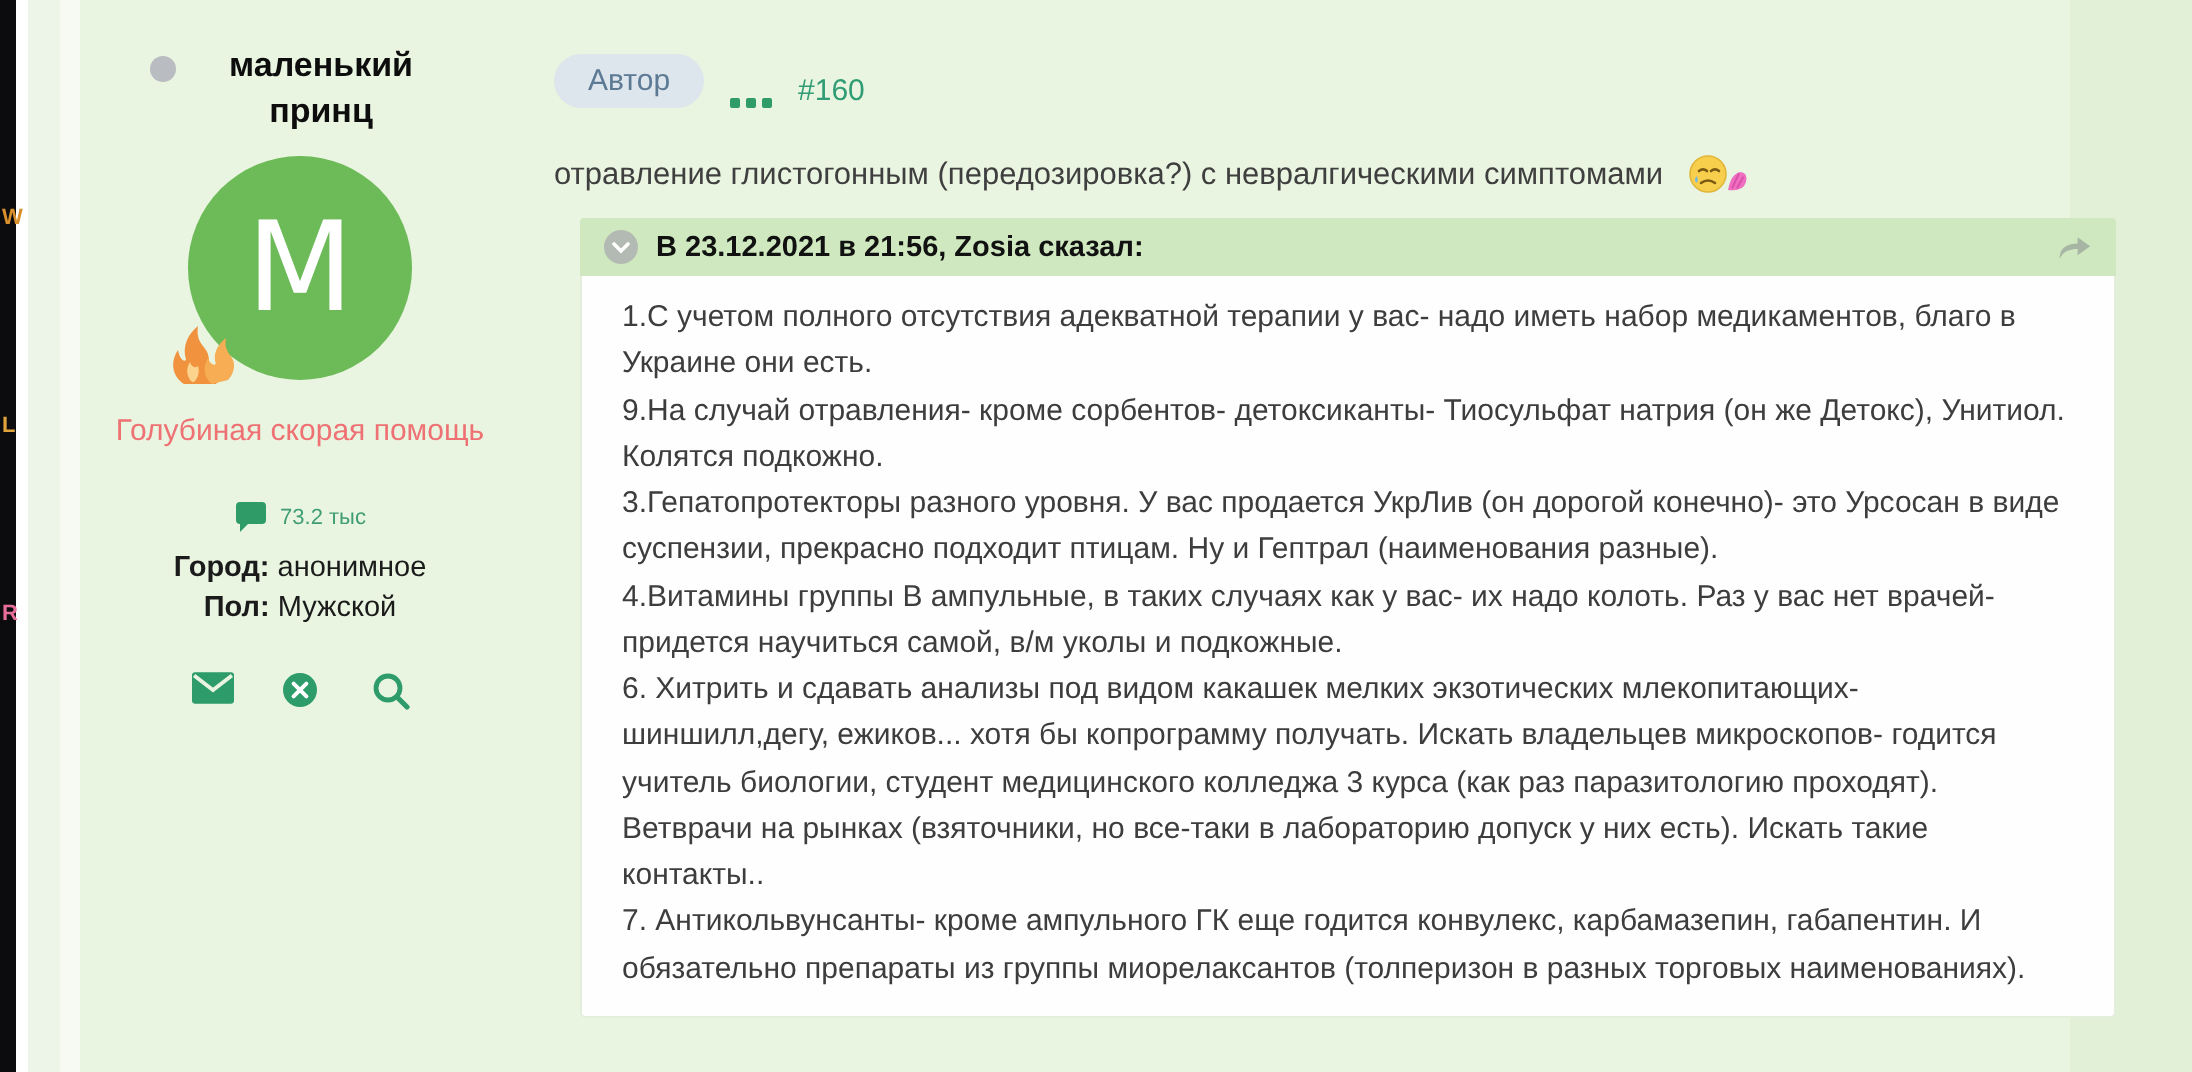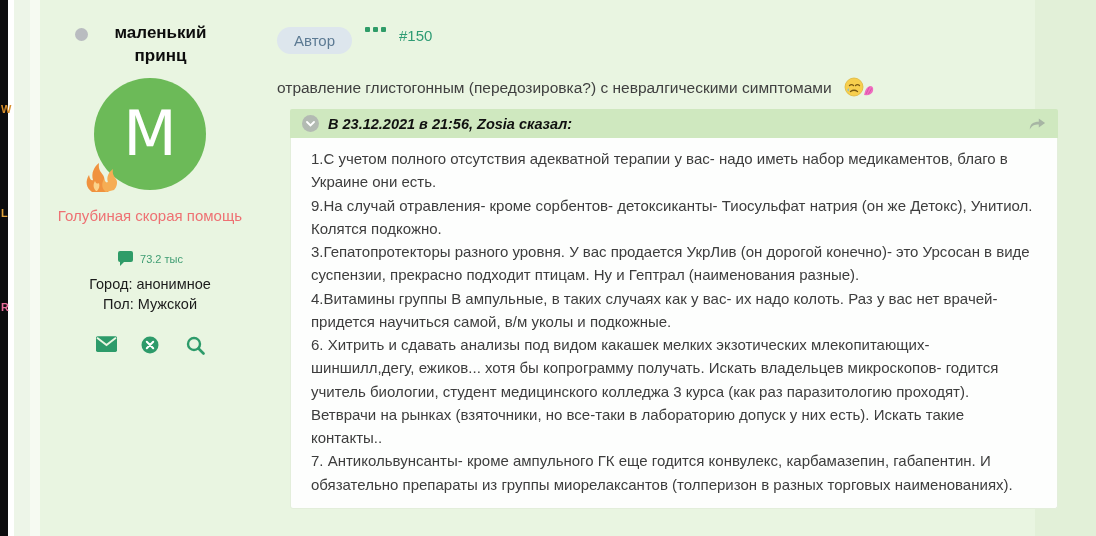--- a/index.html
+++ b/index.html
@@ -25,38 +25,38 @@
   .user-row { display:flex; justify-content:center; align-items:flex-start; gap:8px; }
   .status-dot { width:13px; height:13px; border-radius:50%; background:#b9bcc0; margin-top:6px; flex:0 0 auto; }
   .username { font-size:17px; font-weight:700; color:#0d0d0d; line-height:1.35; max-width:130px; }
   .avatar-wrap { position:relative; width:112px; height:112px; margin:10px auto 0; }
   .avatar { width:112px; height:112px; border-radius:50%; display:flex; align-items:center; justify-content:center; }
   .avatar-letter { color:#ffffff; font-size:62px; line-height:1; font-family:"DejaVu Sans",sans-serif; }
   .fire { position:absolute; left:-12px; bottom:-4px; width:42px; height:40px; }
   .member-title { margin-top:14px; font-size:15px; line-height:1.55; color:#ee7173; }
   .posts-row { margin-top:24px; font-size:11px; color:#3f9d73; display:flex; justify-content:center; align-items:center; gap:6px; }
   .field-row { font-size:14.5px; color:#1b1b1b; margin-top:4px; }
-  .field-label { font-weight:400; }
+  .field-label { font-weight:700; }
   .action-icons { margin-top:24px; display:flex; justify-content:center; align-items:center; gap:26px; }
   .action-icons .ic { width:19px; height:19px; display:inline-block; cursor:pointer; }
 
   
   .main-col { position:absolute; left:237px; top:0; width:795px; }
   .meta-row { display:flex; justify-content:space-between; align-items:center; margin-top:11px; }
   .published { font-size:14.5px; color:#3e9c78; }
-  .meta-right { display:flex; align-items:flex-start; gap:13px; }
+  .meta-right { display:flex; align-items:flex-end; gap:13px; }
   .author-badge { background:#dde6ed; color:#5c7a93; font-size:15px; padding:5px 17px; border-radius:16px; }
   .dots-icon { display:inline-flex; gap:3px; cursor:pointer; }
   .dots-icon i { width:5px; height:5px; background:#2f9c68; border-radius:1px; display:block; }
   .post-number { font-size:15px; color:#2f9c74; }
 
   .post-title { margin-top:23px; font-size:15.5px; color:#3f3f3f; display:flex; align-items:center; gap:12px; }
 
   .quote-box { margin:11px 0 0 13px; width:768px; }
-  .quote-header { background:#cfe8bf; height:29px; display:flex; align-items:center; padding:0 12px; gap:9px; border-radius:2px 2px 0 0;font-style:italic; }
+  .quote-header { background:#cfe8bf; height:29px; display:flex; align-items:center; padding:0 12px; gap:9px; border-radius:2px 2px 0 0; }
   .quote-toggle { width:17px; height:17px; border-radius:50%; background:#b3bab3; display:flex; align-items:center; justify-content:center; flex:0 0 auto; cursor:pointer; }
   .quote-cite { font-size:14.5px; font-weight:700; color:#111111; flex:1 1 auto; }
   .quote-share { width:18px; height:14px; flex:0 0 auto; cursor:pointer; opacity:.75; }
   .quote-body { background:#fdfefd; border:1px solid #e3eedb; border-top:none; border-radius:0 0 3px 3px;
                 padding:9px 20px 12px; font-size:15px; color:#3d3d3d; line-height:1.55; }
   .quote-body p { margin:0; }
 </style>
 </head>
 <body>
 
@@ -130,21 +130,21 @@
 
   <div class="main-col">
     <div class="meta-row">
       <div class="meta-right">
         <span class="author-badge">Автор</span>
         <span class="dots-icon">
             <i></i>
             <i></i>
             <i></i>
           </span>
-        <a class="post-number" style="text-decoration:none">#150</a>
+        <a class="post-number" style="text-decoration:none">#160</a>
       </div>
     </div>
 
     <div class="post-title">
       <span>отравление глистогонным (передозировка?) с невралгическими симптомами</span>
       <svg width="30" height="21" viewBox="0 0 30 21">
         <circle cx="10" cy="10" r="9" fill="#f7cf4d" stroke="#e0b63a" stroke-width="0.8"></circle>
         <path d="M5.5 8.5 q2 -1.6 4 0 M11.5 8.5 q2 -1.6 4 0" stroke="#7a5a12" stroke-width="1.3" fill="none" stroke-linecap="round"></path>
         <path d="M6.5 14.5 q3.5 -2.5 7 0" stroke="#7a5a12" stroke-width="1.3" fill="none" stroke-linecap="round"></path>
         <path d="M4.2 11 q-1.4 2.4 0 3.4 q1.4 -1 0 -3.4 Z" fill="#6cb9e8"></path>

